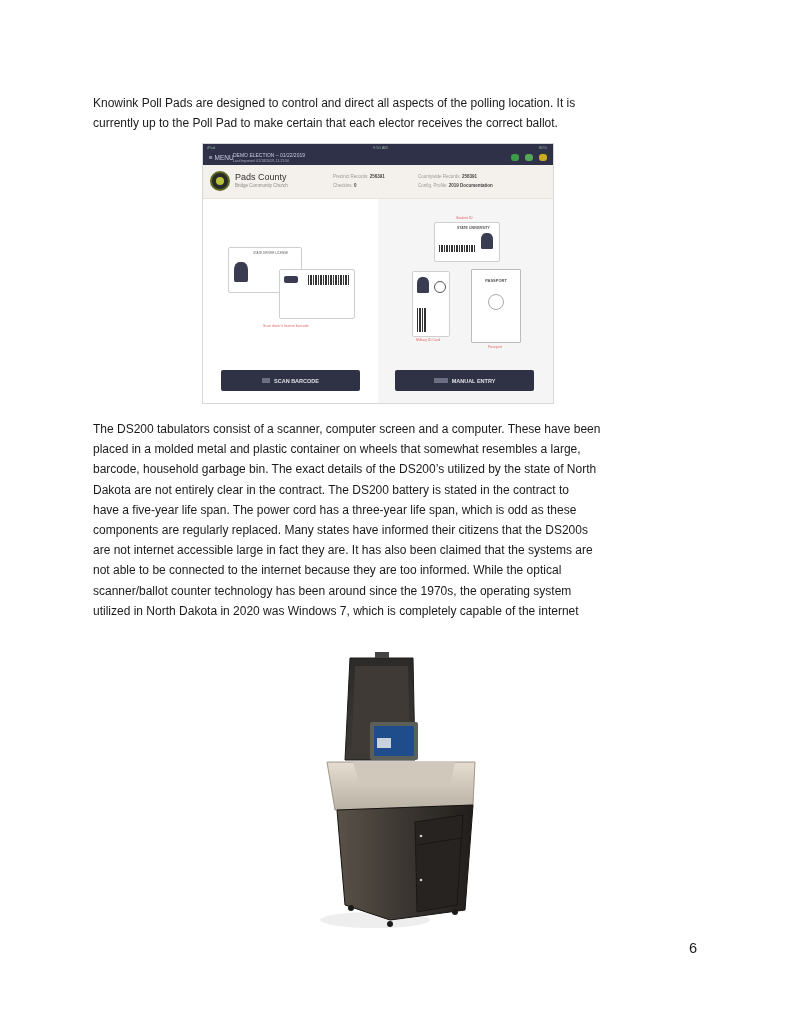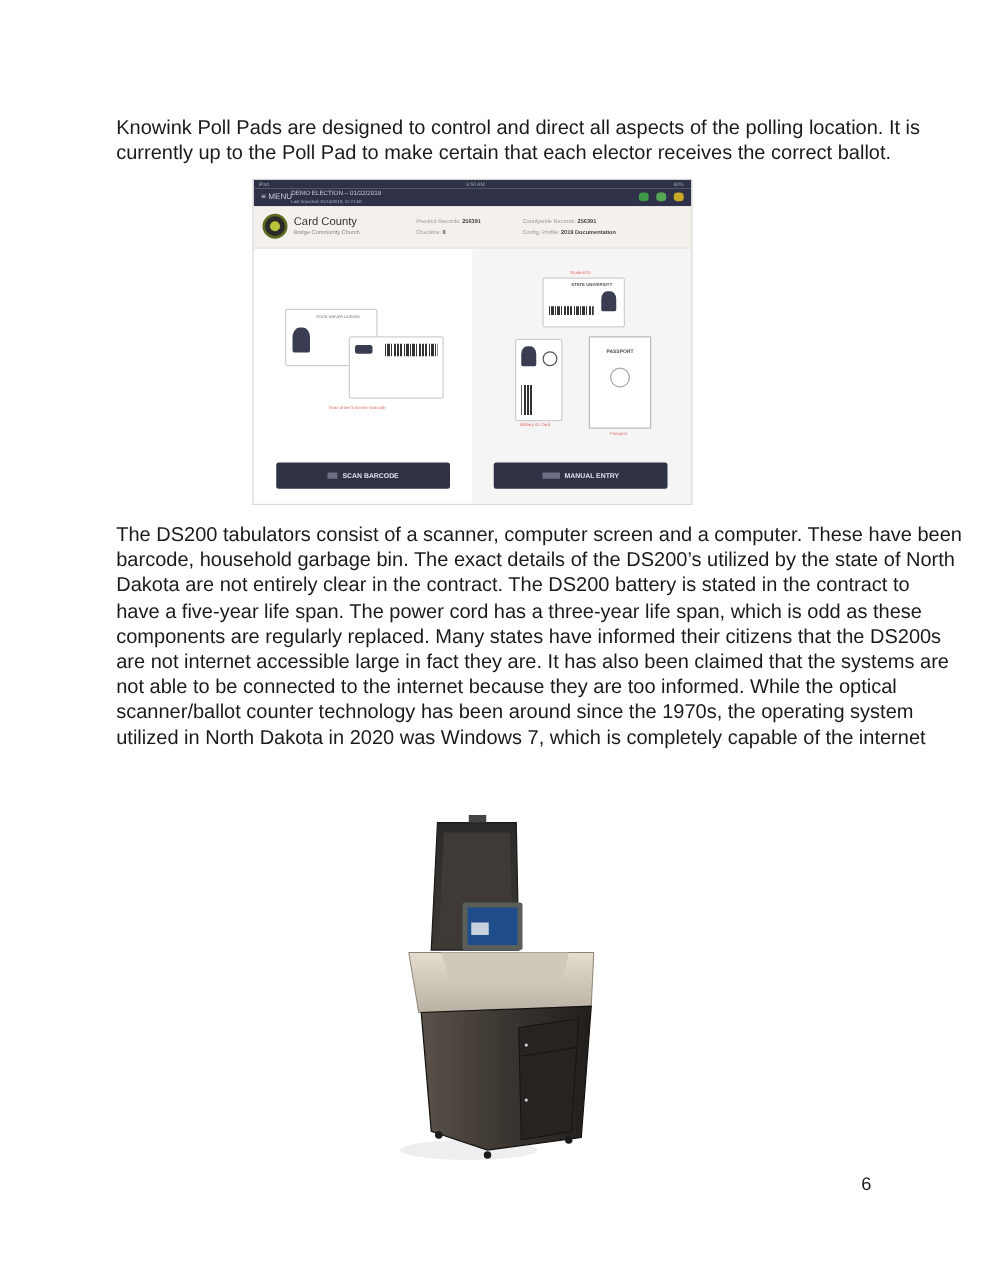--- a/index.html
+++ b/index.html
@@ -1,18 +1,18 @@
 <!DOCTYPE html>
 <html><head>
 <meta charset="utf-8">
 <style>
   html, body { margin: 0; padding: 0; background: #ffffff; }
   body { width: 791px; height: 1023px; position: relative; overflow: hidden;
          font-family: "Liberation Sans", sans-serif; color: #1a1a1a; }
-  .para { position: absolute; left: 93px; width: 610px; font-size: 16px; line-height: 20.2px; margin: 0; }
+  .para { position: absolute; left: 93px; width: 610px; font-size: 12px; line-height: 20.2px; margin: 0; }
   .para span.line { display: block; white-space: nowrap; }
   #p1 { top: 93px; }
   #p2 { top: 419px; }
 
   
   .tablet { position: absolute; left: 202px; top: 143px; width: 350px; height: 259px;
             border: 1px solid #d8d8d8; background: #fafafa; overflow: hidden; }
   .statusbar { height: 7px; background: #2e3147; color: #9aa; font-size: 4px; position: relative; }
   .statusbar .l { position: absolute; left: 4px; top: 1px; }
   .statusbar .c { position: absolute; left: 170px; top: 1px; }
@@ -75,21 +75,21 @@
       <div class="sub">Last Imported: 01/18/2019, 11:21:50</div>
     </div>
     <div class="icons">
       <span class="ic-green"></span>
       <span class="ic-green2"></span>
       <span class="ic-yellow"></span>
     </div>
   </div>
   <div class="infobar">
     <div class="seal"></div>
-    <div class="county">Card County</div>
+    <div class="county">Pads County</div>
     <div class="church">Bridge Community Church</div>
     <div class="stat" style="left:130px;top:9px;">
       <span>Precinct Records:</span>
       <b>256391</b>
     </div>
     <div class="stat" style="left:130px;top:18px;">
       <span>Checkins:</span>
       <b>0</b>
     </div>
     <div class="stat" style="left:215px;top:9px;">
@@ -138,20 +138,21 @@
       <div class="tbtn" style="left:17px;width:139px;">
         <span class="bi" style="width:14px;"></span>
         <span>MANUAL ENTRY</span>
       </div>
     </div>
   </div>
 </div>
 
 <p class="para" id="p2">
   <span class="line">The DS200 tabulators consist of a scanner, computer screen and a computer.  These have been</span>
+  <span class="line">placed in a molded metal and plastic container on wheels that somewhat resembles a large,</span>
   <span class="line">barcode, household garbage bin.  The exact details of the DS200’s utilized by the state of North</span>
   <span class="line">Dakota are not entirely clear in the contract.  The DS200 battery is stated in the contract to</span>
   <span class="line">have a five-year life span.  The power cord has a three-year life span, which is odd as these</span>
   <span class="line">components are regularly replaced.  Many states have informed their citizens that the DS200s</span>
   <span class="line">are not internet accessible large in fact they are.  It has also been claimed that the systems are</span>
   <span class="line">not able to be connected to the internet because they are too informed.  While the optical</span>
   <span class="line">scanner/ballot counter technology has been around since the 1970s, the operating system</span>
   <span class="line">utilized in North Dakota in 2020 was Windows 7, which is completely capable of the internet</span>
 </p>
 

